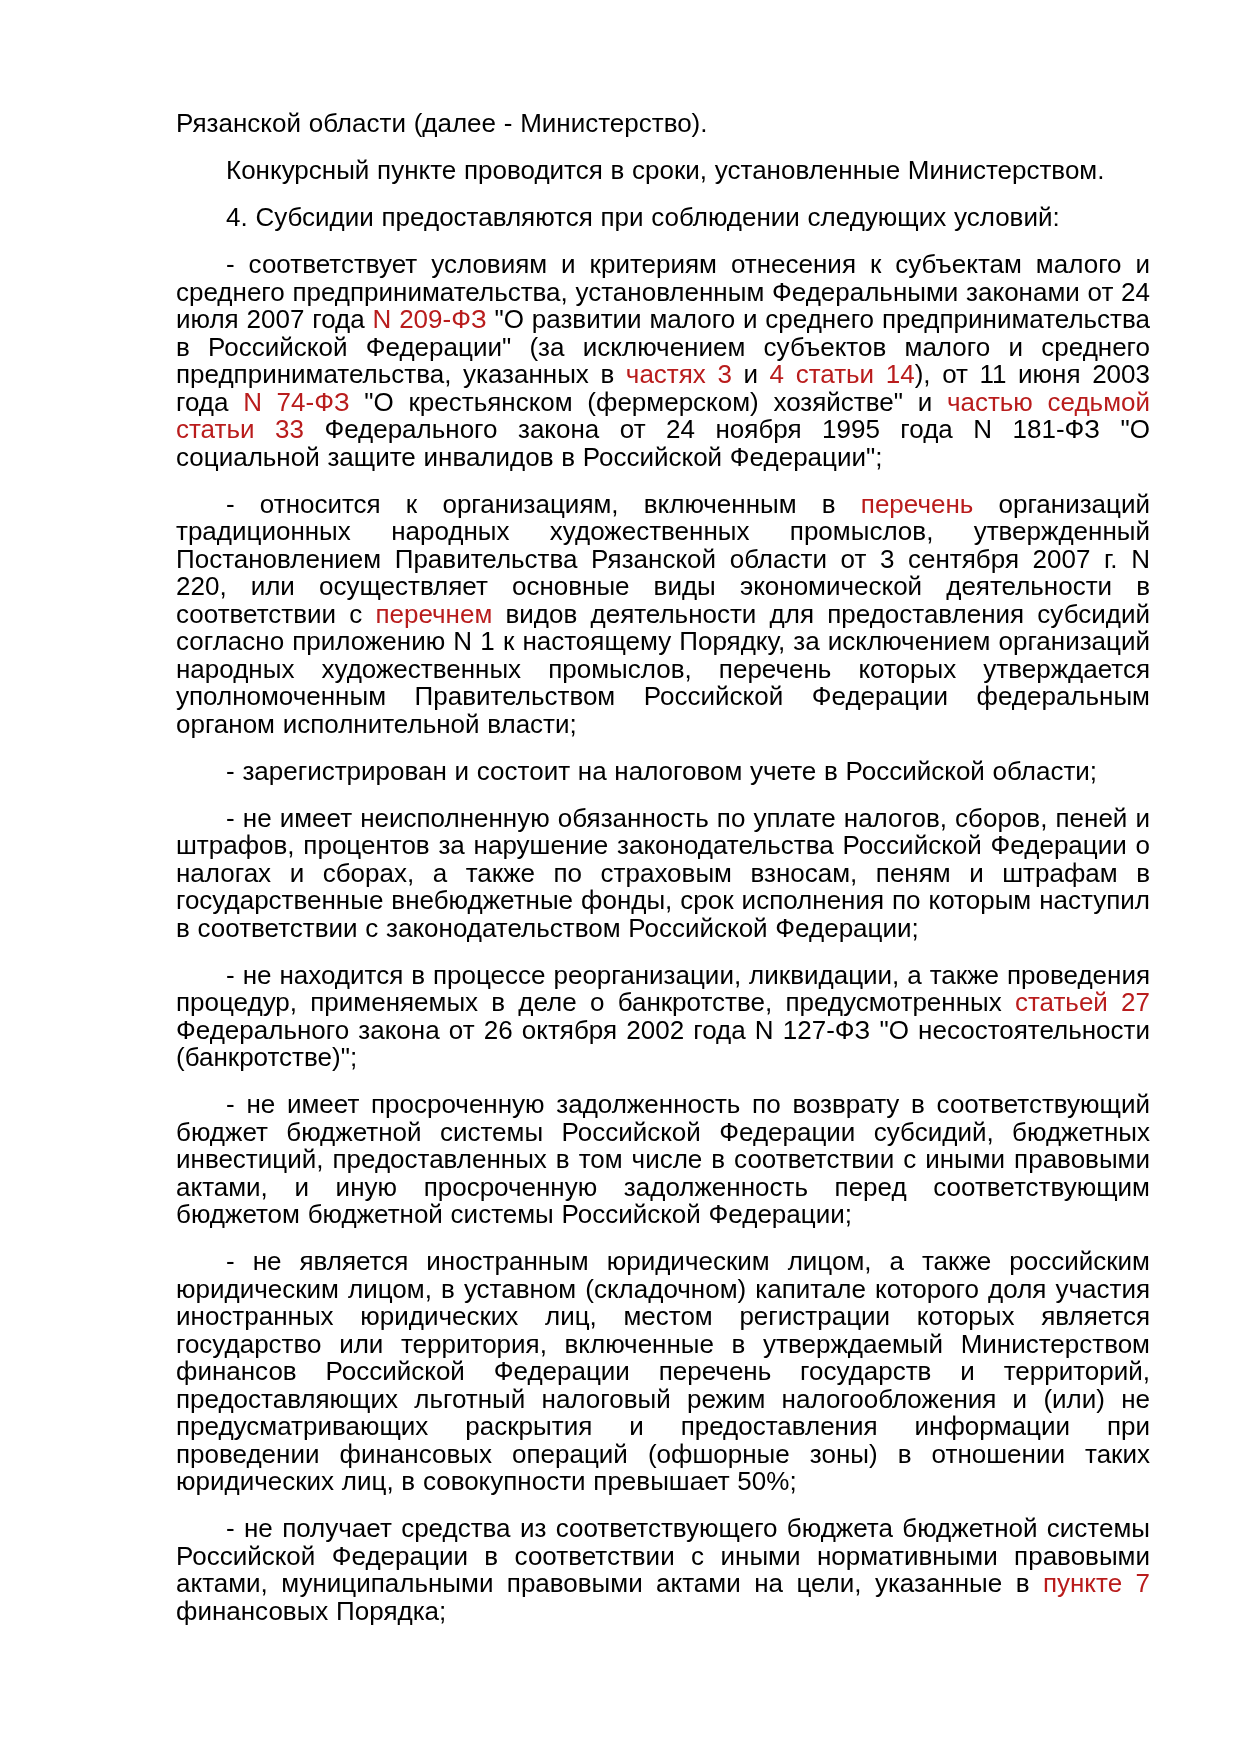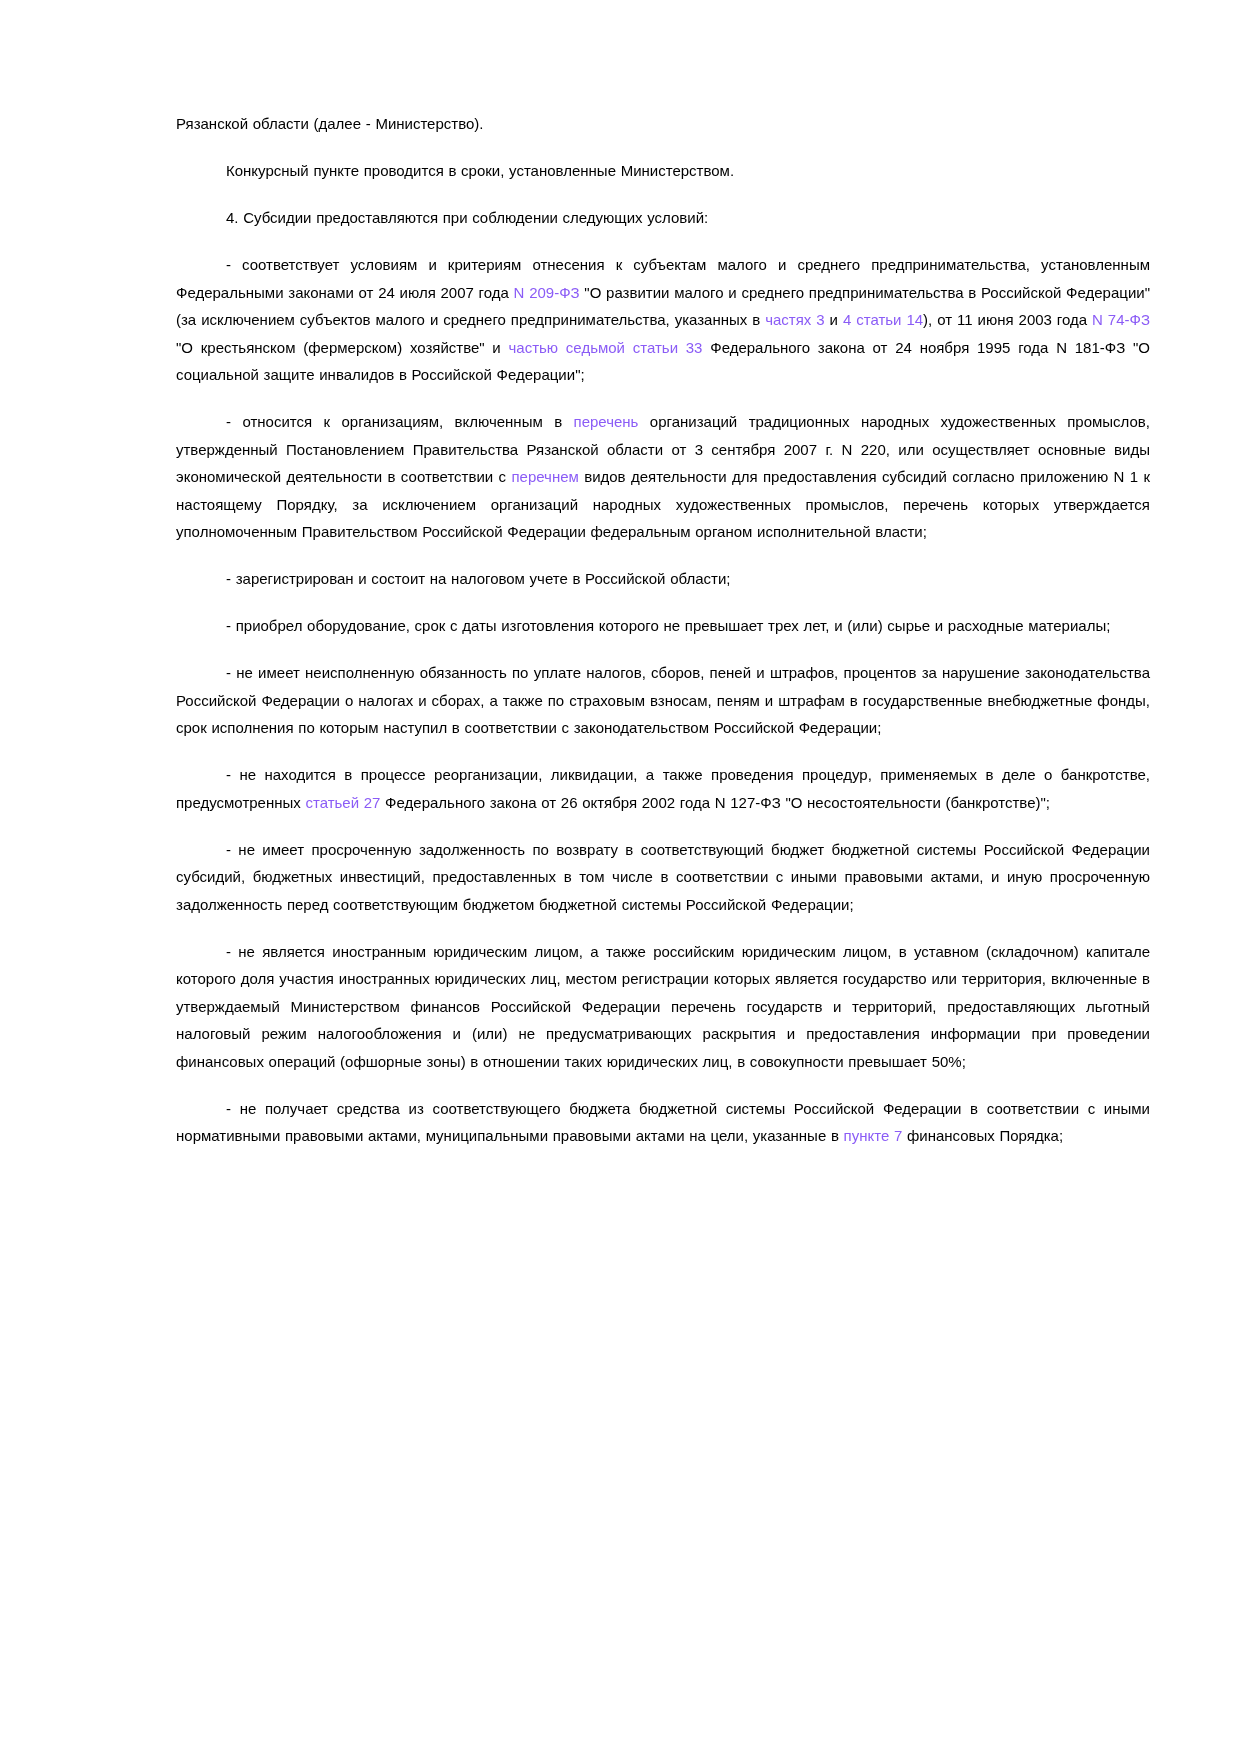--- a/index.html
+++ b/index.html
@@ -16,47 +16,46 @@
   }
   .page {
     box-sizing: border-box;
     width: 1240px;
     height: 1754px;
     padding: 110px 90px 40px 176px;
     background: #ffffff;
   }
   .doc-body p.para {
     margin: 0 0 19.5px 0;
-    font-size: 15px;
+    font-size: 26px;
     line-height: 27.5px;
     text-align: justify;
     text-indent: 50px;
     word-spacing: 0.5px;
     color: #000000;
   }
   .doc-body p.para.no-indent {
     text-indent: 0;
   }
   .doc-link {
-    color: #8b5cf6;
+    color: #b91c1c;
     text-decoration: none;
     cursor: pointer;
   }
 </style>
 </head>
 <body>
 
 <div class="page">
   <div class="doc-body" id="doc-body">
       <p class="para no-indent"><span>Рязанской области (далее - Министерство).</span></p>
       <p class="para"><span>Конкурсный пункте проводится в сроки, установленные Министерством.</span></p>
       <p class="para"><span>4. Субсидии предоставляются при соблюдении следующих условий:</span></p>
       <p class="para"><span>- соответствует условиям и критериям отнесения к субъектам малого и среднего предпринимательства, установленным Федеральными законами от 24 июля 2007 года </span><a class="doc-link" href="#">N 209-ФЗ</a><span> "О развитии малого и среднего предпринимательства в Российской Федерации" (за исключением субъектов малого и среднего предпринимательства, указанных в </span><a class="doc-link" href="#">частях 3</a><span> и </span><a class="doc-link" href="#">4 статьи 14</a><span>), от 11 июня 2003 года </span><a class="doc-link" href="#">N 74-ФЗ</a><span> "О крестьянском (фермерском) хозяйстве" и </span><a class="doc-link" href="#">частью седьмой статьи 33</a><span> Федерального закона от 24 ноября 1995 года N 181-ФЗ "О социальной защите инвалидов в Российской Федерации";</span></p>
       <p class="para"><span>- относится к организациям, включенным в </span><a class="doc-link" href="#">перечень</a><span> организаций традиционных народных художественных промыслов, утвержденный Постановлением Правительства Рязанской области от 3 сентября 2007 г. N 220, или осуществляет основные виды экономической деятельности в соответствии с </span><a class="doc-link" href="#">перечнем</a><span> видов деятельности для предоставления субсидий согласно приложению N 1 к настоящему Порядку, за исключением организаций народных художественных промыслов, перечень которых утверждается уполномоченным Правительством Российской Федерации федеральным органом исполнительной власти;</span></p>
       <p class="para"><span>- зарегистрирован и состоит на налоговом учете в Российской области;</span></p>
-      <p class="para"><span>- приобрел оборудование, срок с даты изготовления которого не превышает трех лет, и (или) сырье и расходные материалы;</span></p>
       <p class="para"><span>- не имеет неисполненную обязанность по уплате налогов, сборов, пеней и штрафов, процентов за нарушение законодательства Российской Федерации о налогах и сборах, а также по страховым взносам, пеням и штрафам в государственные внебюджетные фонды, срок исполнения по которым наступил в соответствии с законодательством Российской Федерации;</span></p>
       <p class="para"><span>- не находится в процессе реорганизации, ликвидации, а также проведения процедур, применяемых в деле о банкротстве, предусмотренных </span><a class="doc-link" href="#">статьей 27</a><span> Федерального закона от 26 октября 2002 года N 127-ФЗ "О несостоятельности (банкротстве)";</span></p>
       <p class="para"><span>- не имеет просроченную задолженность по возврату в соответствующий бюджет бюджетной системы Российской Федерации субсидий, бюджетных инвестиций, предоставленных в том числе в соответствии с иными правовыми актами, и иную просроченную задолженность перед соответствующим бюджетом бюджетной системы Российской Федерации;</span></p>
       <p class="para"><span>- не является иностранным юридическим лицом, а также российским юридическим лицом, в уставном (складочном) капитале которого доля участия иностранных юридических лиц, местом регистрации которых является государство или территория, включенные в утверждаемый Министерством финансов Российской Федерации перечень государств и территорий, предоставляющих льготный налоговый режим налогообложения и (или) не предусматривающих раскрытия и предоставления информации при проведении финансовых операций (офшорные зоны) в отношении таких юридических лиц, в совокупности превышает 50%;</span></p>
       <p class="para"><span>- не получает средства из соответствующего бюджета бюджетной системы Российской Федерации в соответствии с иными нормативными правовыми актами, муниципальными правовыми актами на цели, указанные в </span><a class="doc-link" href="#">пункте 7</a><span> финансовых Порядка;</span></p>
     </div>
 </div>
 
 </body></html>

